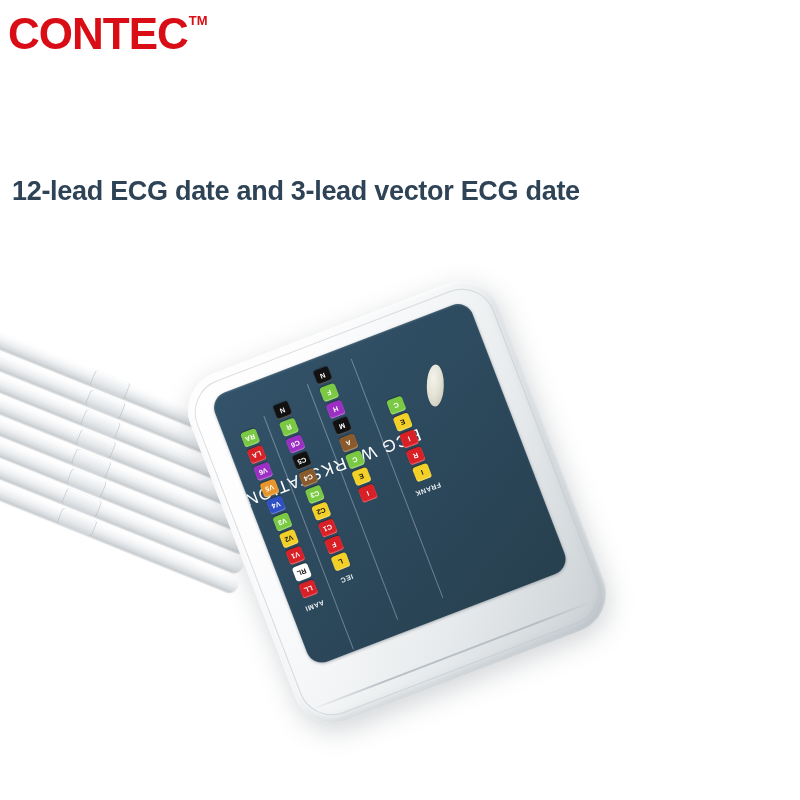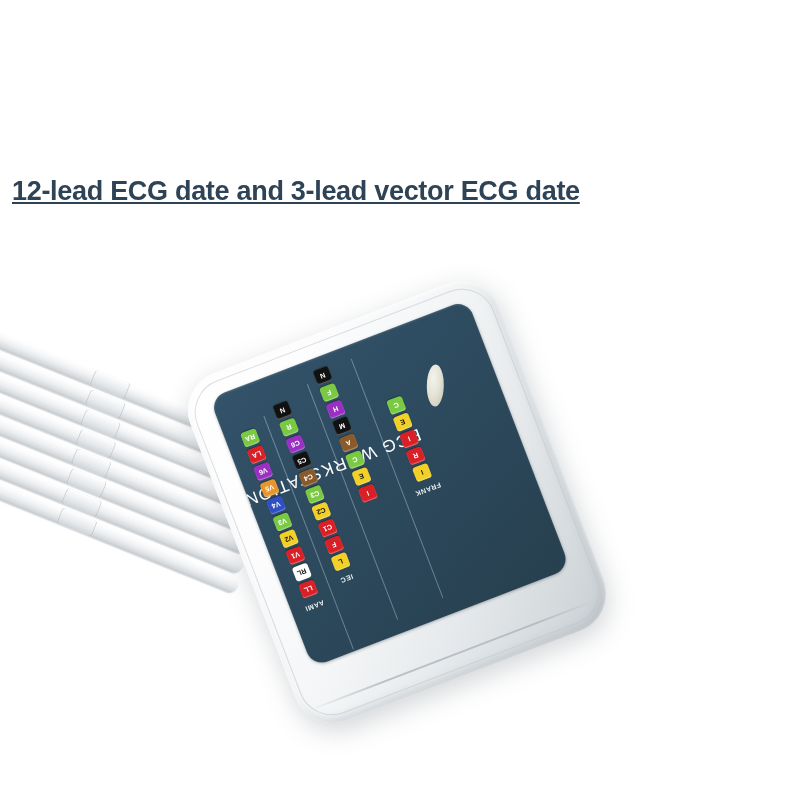--- a/index.html
+++ b/index.html
@@ -45,21 +45,20 @@
     line-height: 1;
   }
 
   
   .headline {
     position: absolute;
     font-family: "Liberation Sans", sans-serif;
     font-weight: bold;
     color: #2e4356;
     white-space: nowrap;
-    text-decoration: underline;
   }
   #headline-1 {
     left: 12px;
     top: 176px;
     font-size: 27px;
     letter-spacing: -0.3px;
   }
   #headline-2 {
     left: 236px;
     top: 250px;
@@ -236,20 +235,24 @@
   }
   #div-1 { left: 44px; top: 36px;  height: 250px; }
   #div-2 { left: 96px; top: 22px;  height: 252px; }
   #div-3 { left: 146px; top: 14px; height: 256px; }
 </style>
 </head>
 <body>
 
 <div id="page">
 
+  <div id="brand">
+    <span id="brand-word">CONTEC</span>
+    <span id="brand-tm">TM</span>
+  </div>
 
   <div class="headline" id="headline-1">12-lead ECG date and 3-lead vector ECG date</div>
 
   <div id="product-photo">
 
     <div id="cable-bundle">
         <div class="cable-strand" style="top: 0px; left: 0px;"></div>
         <div class="cable-sleeve" style="top: 0px; left: 138px;"></div>
         <div class="cable-strand" style="top: 20px; left: 3px;"></div>
         <div class="cable-sleeve" style="top: 20px; left: 141px;"></div>

